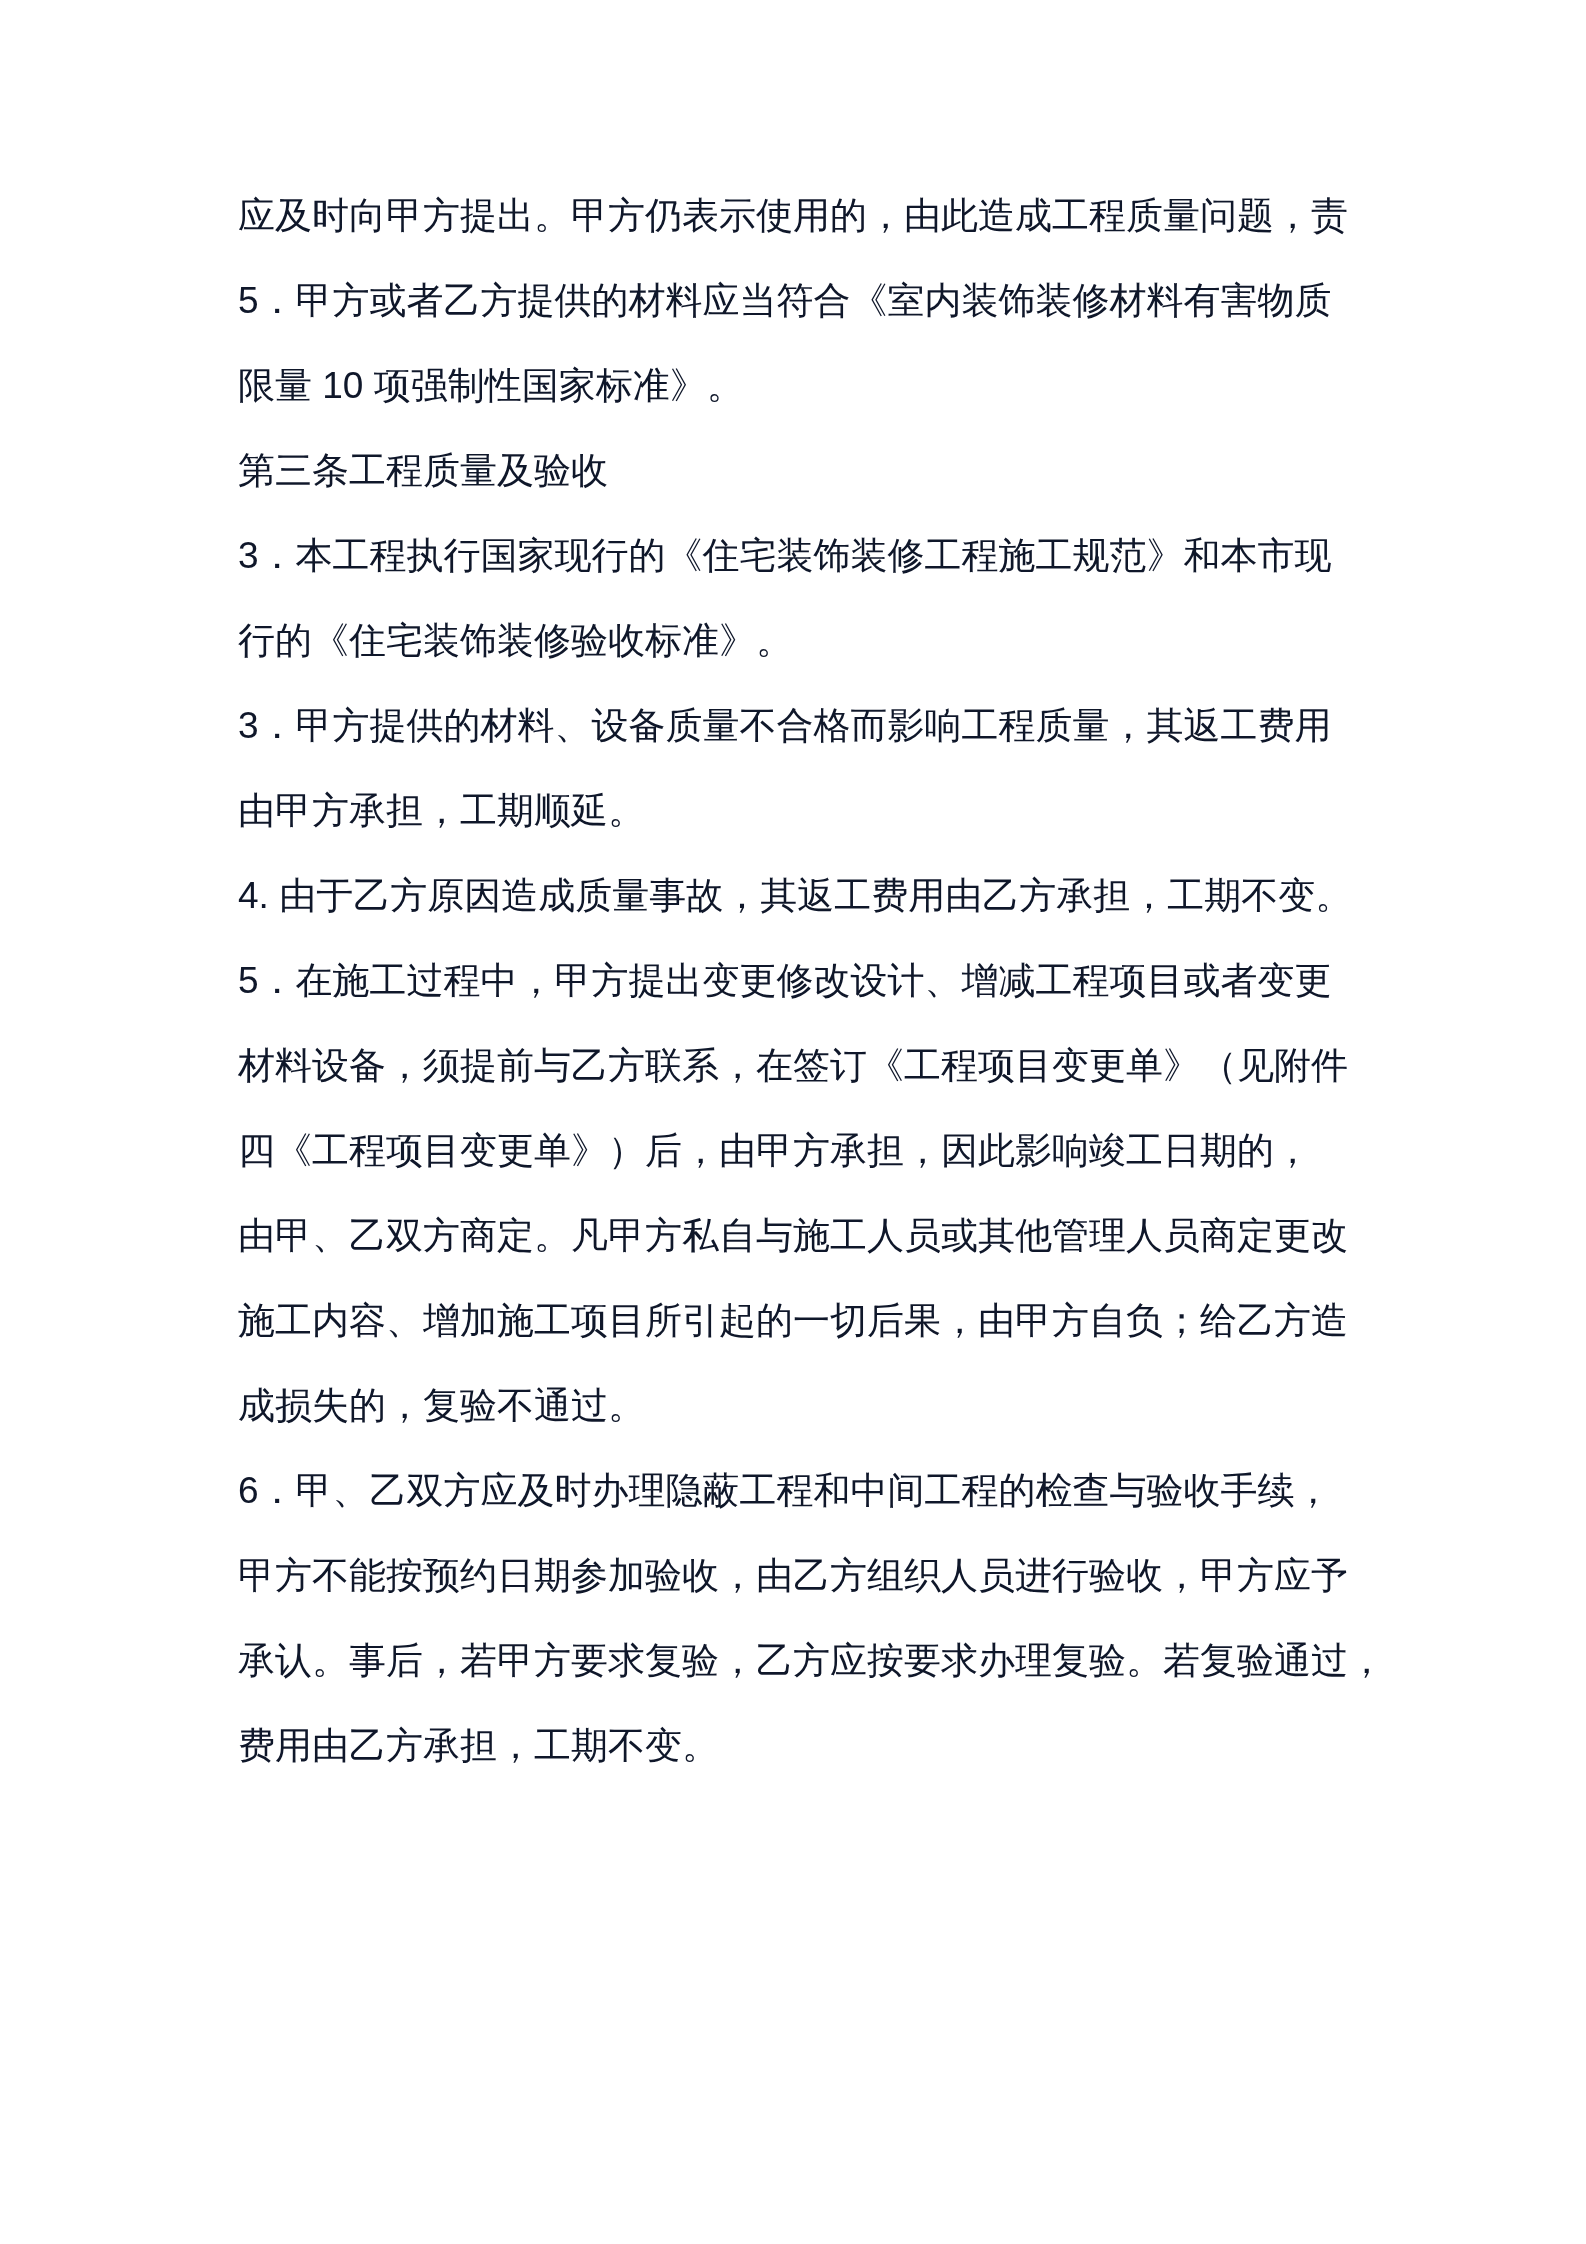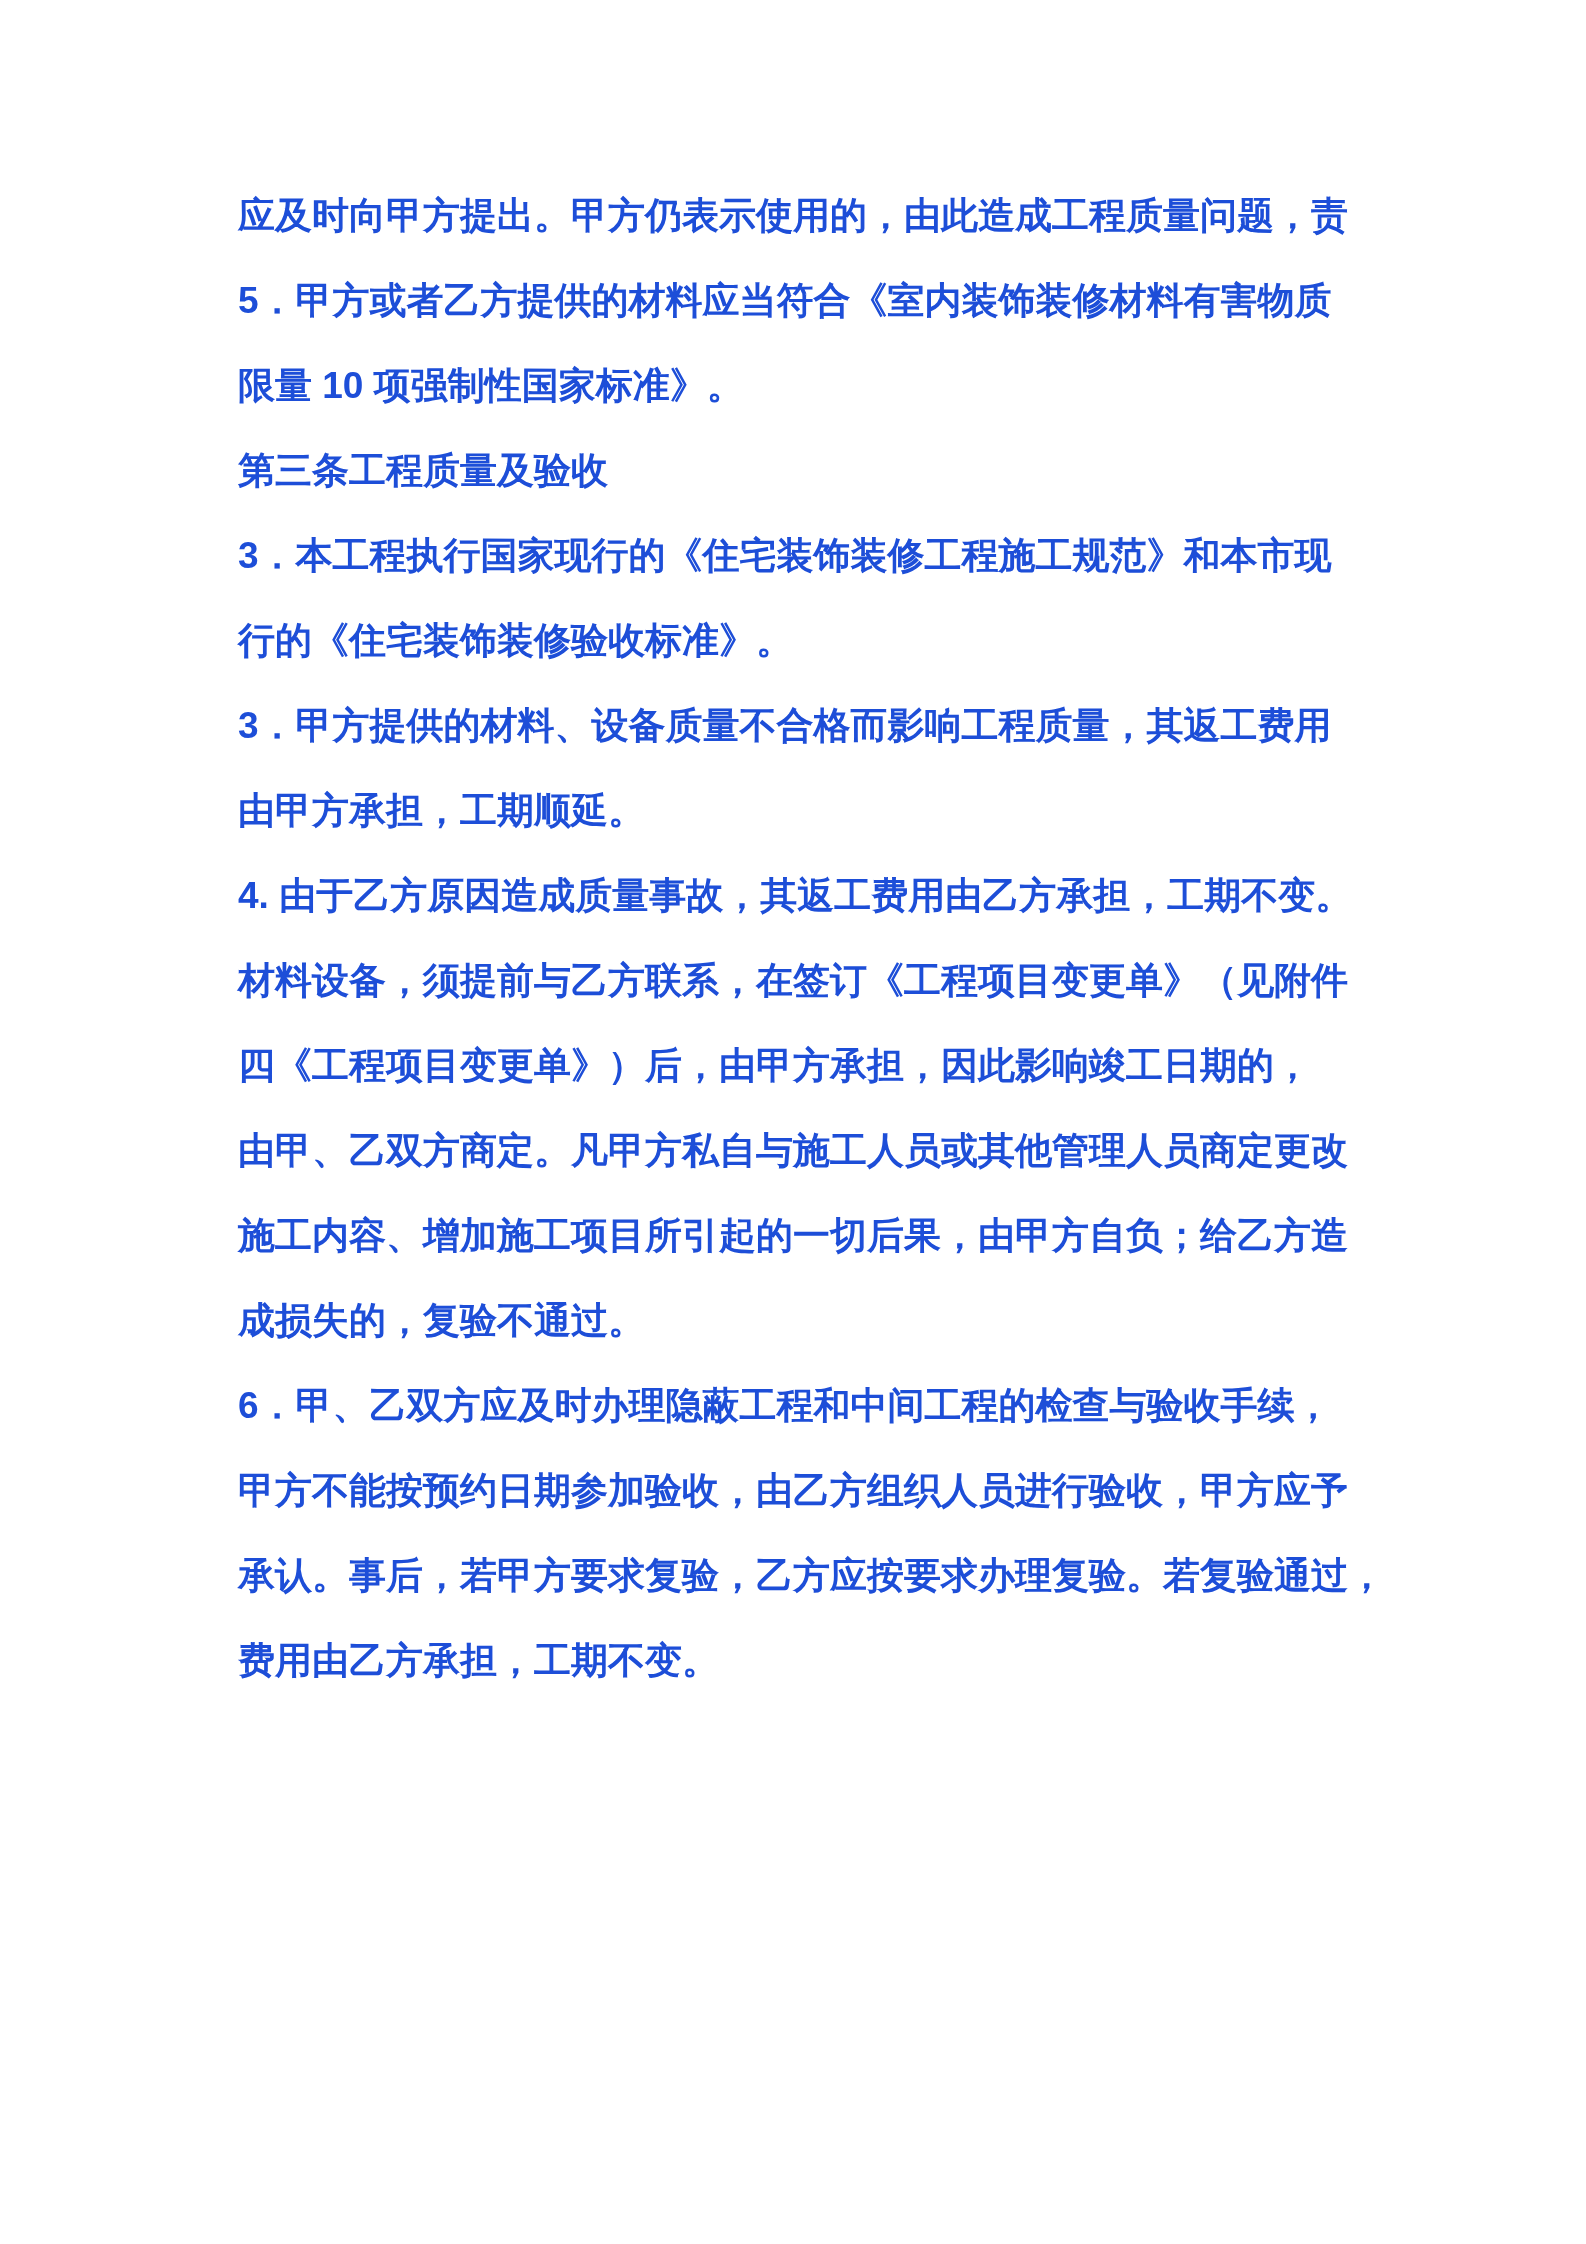--- a/index.html
+++ b/index.html
@@ -18,41 +18,42 @@
   .text-block {
     position: absolute;
     top: 173px;
     left: 238px;
     width: 1122px;
   }
   .text-line {
     height: 85px;
     line-height: 85px;
     font-size: 37px;
-    font-weight: 700;
-    color: #1d4ed8;
+    font-weight: 400;
+    color: #0f172a;
     letter-spacing: 0px;
     white-space: nowrap;
     text-align: left;
   }
 </style>
 </head>
 <body>
 
 <div class="page">
   <div class="text-block">
     <div class="text-line">应及时向甲方提出。甲方仍表示使用的，由此造成工程质量问题，责</div>
     <div class="text-line">5．甲方或者乙方提供的材料应当符合《室内装饰装修材料有害物质</div>
     <div class="text-line">限量 10 项强制性国家标准》。</div>
     <div class="text-line">第三条工程质量及验收</div>
     <div class="text-line">3．本工程执行国家现行的《住宅装饰装修工程施工规范》和本市现</div>
     <div class="text-line">行的《住宅装饰装修验收标准》。</div>
     <div class="text-line">3．甲方提供的材料、设备质量不合格而影响工程质量，其返工费用</div>
     <div class="text-line">由甲方承担，工期顺延。</div>
     <div class="text-line">4. 由于乙方原因造成质量事故，其返工费用由乙方承担，工期不变。</div>
+    <div class="text-line">5．在施工过程中，甲方提出变更修改设计、增减工程项目或者变更</div>
     <div class="text-line">材料设备，须提前与乙方联系，在签订《工程项目变更单》（见附件</div>
     <div class="text-line">四《工程项目变更单》）后，由甲方承担，因此影响竣工日期的，</div>
     <div class="text-line">由甲、乙双方商定。凡甲方私自与施工人员或其他管理人员商定更改</div>
     <div class="text-line">施工内容、增加施工项目所引起的一切后果，由甲方自负；给乙方造</div>
     <div class="text-line">成损失的，复验不通过。</div>
     <div class="text-line">6．甲、乙双方应及时办理隐蔽工程和中间工程的检查与验收手续，</div>
     <div class="text-line">甲方不能按预约日期参加验收，由乙方组织人员进行验收，甲方应予</div>
     <div class="text-line">承认。事后，若甲方要求复验，乙方应按要求办理复验。若复验通过，</div>
     <div class="text-line">费用由乙方承担，工期不变。</div>
   </div>

